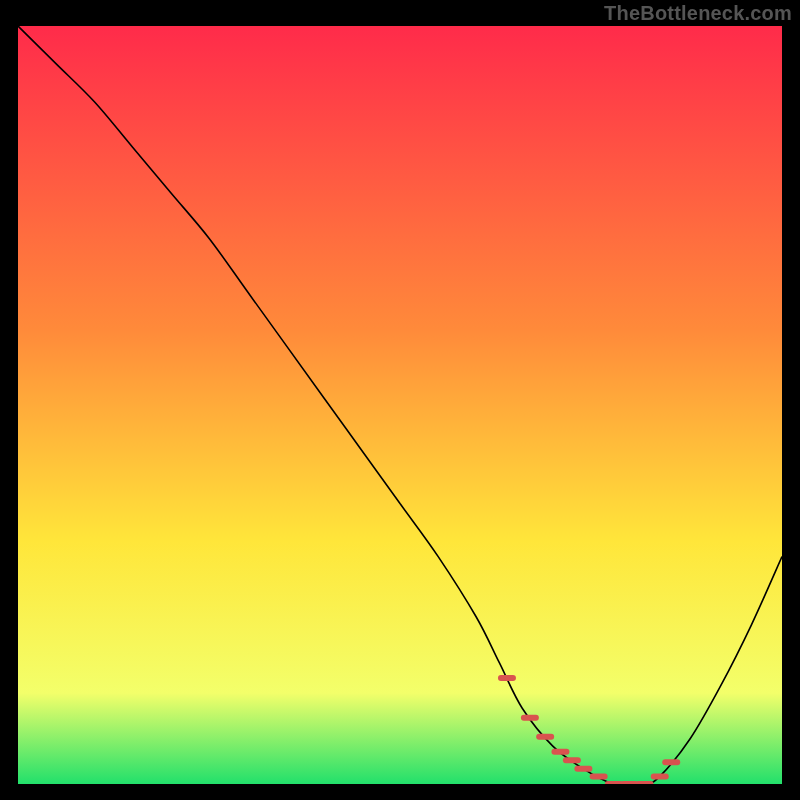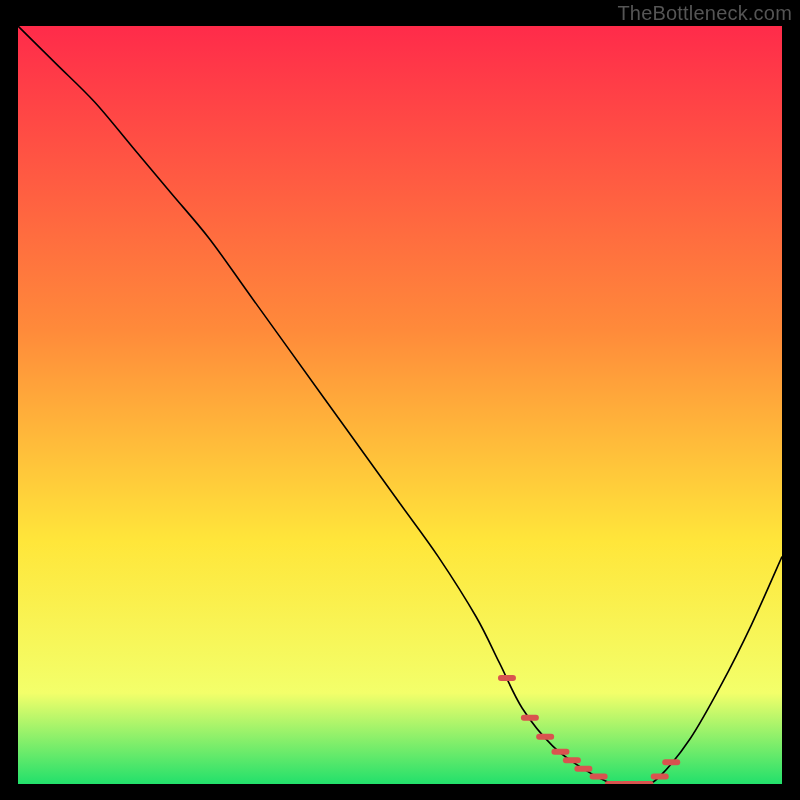--- a/index.html
+++ b/index.html
@@ -16,21 +16,21 @@
     width: 800px;
     height: 800px;
     background: #000;
   }
   .watermark {
     position: absolute;
     top: 2px;
     right: 8px;
     color: #555;
     font-size: 20px;
-    font-weight: 400;
+    font-weight: 700;
     letter-spacing: 0.2px;
     user-select: none;
   }
   .plot {
     position: absolute;
     left: 18px;
     top: 26px;
     width: 764px;
     height: 758px;
   }

